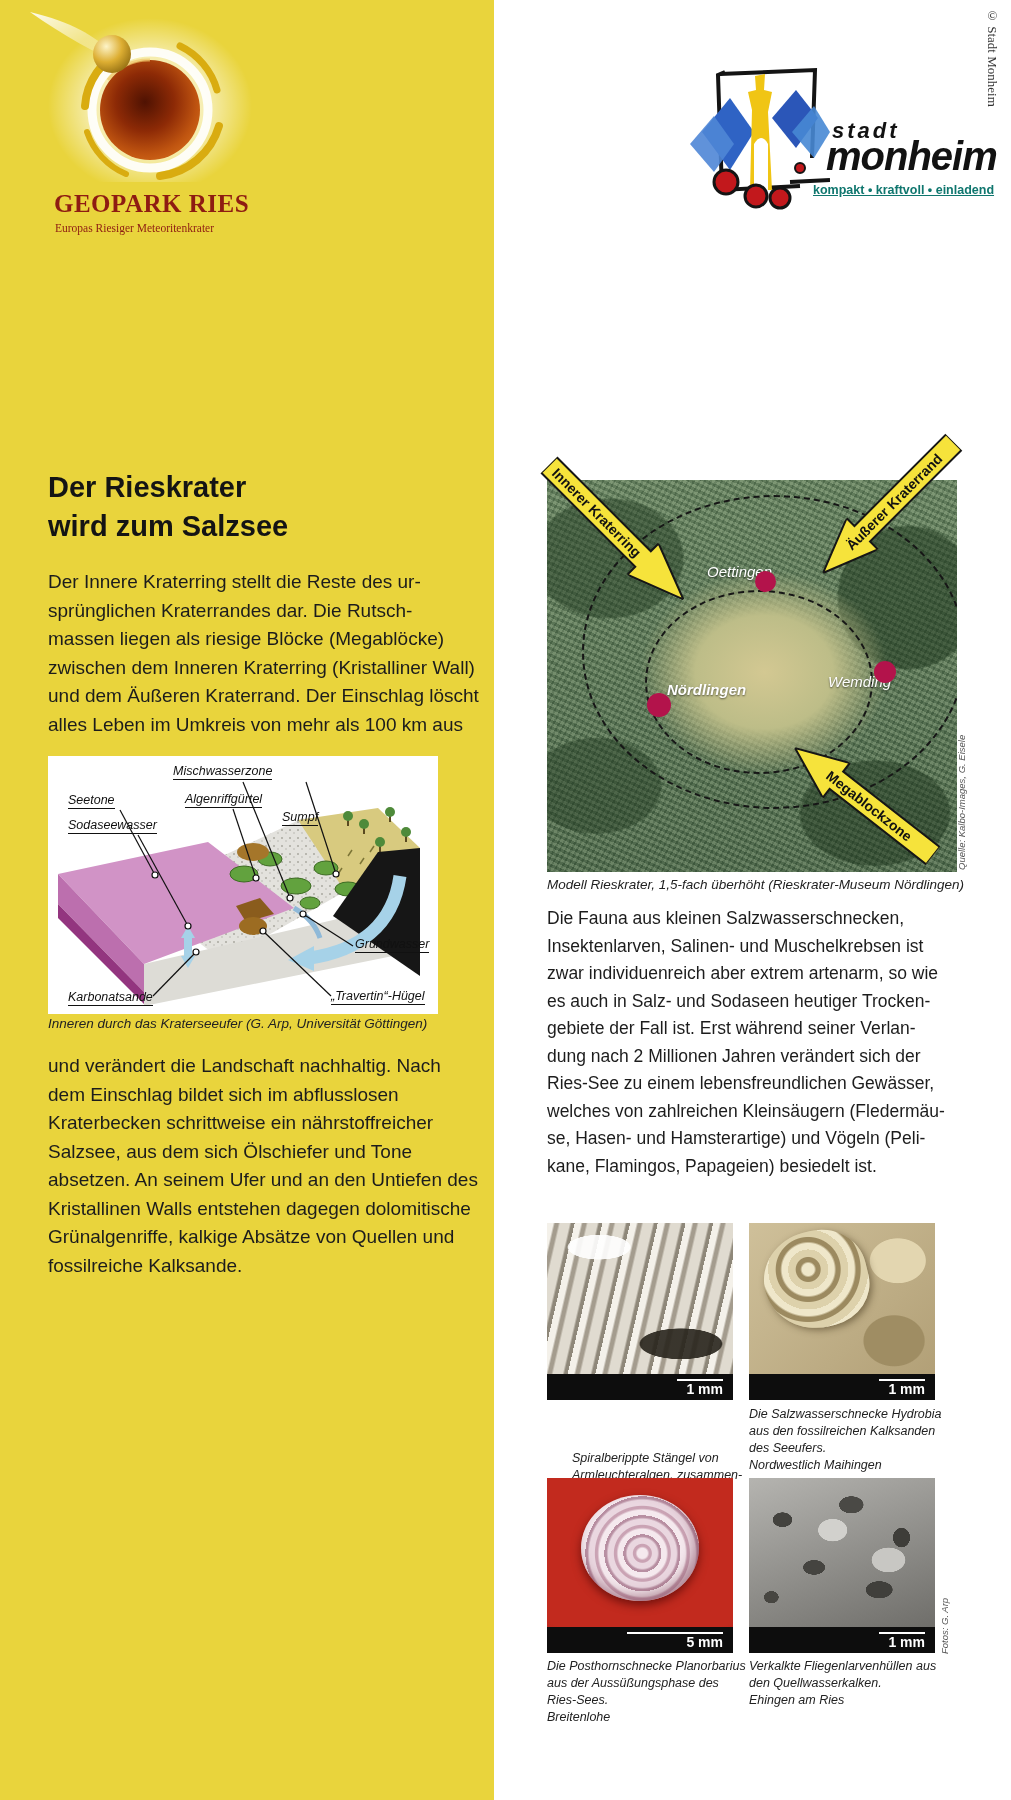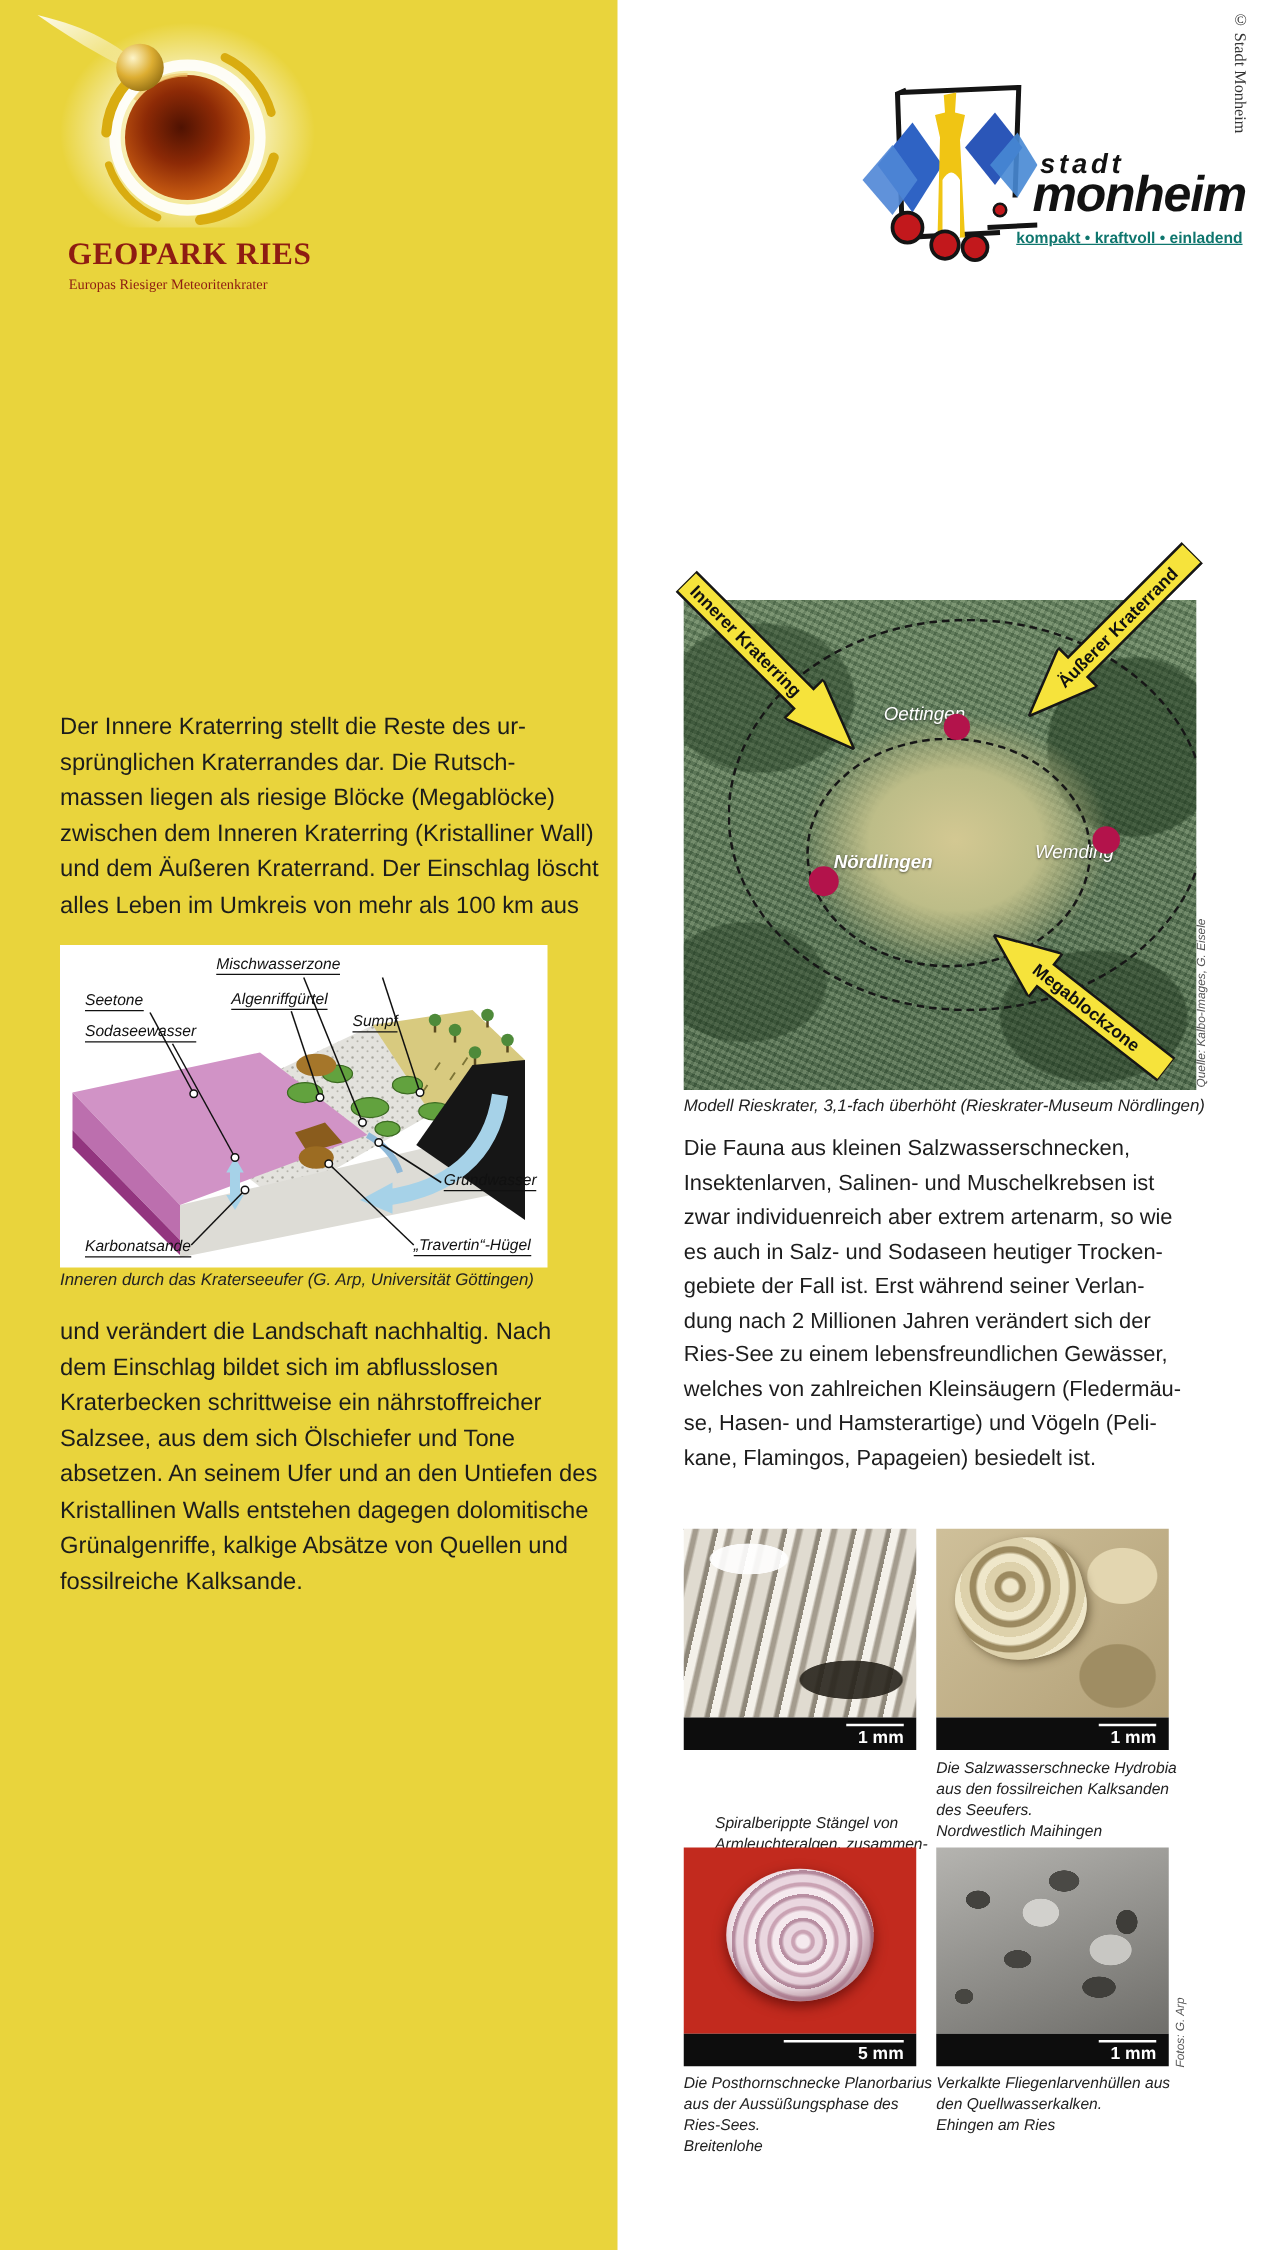--- a/index.html
+++ b/index.html
@@ -160,20 +160,22 @@
       <circle cx="170" cy="128" r="5" fill="#c2181c" stroke="#141414" stroke-width="2"></circle>
       <path d="M160,142 L200,140" stroke="#141414" stroke-width="4"></path>
     </svg>
     <span class="mh-stadt">stadt</span>
     <span class="mh-name">monheim</span>
     <span class="mh-tag">kompakt • kraftvoll • einladend</span>
   </div>
 
   <div class="copyright vert-cw">© Stadt Monheim</div>
 
+  <div class="page-title">Der Rieskrater
+wird zum Salzsee</div>
   <div class="para" style="left:48px;top:568px;">Der Innere Kraterring stellt die Reste des ur-
 sprünglichen Kraterrandes dar. Die Rutsch-
 massen liegen als riesige Blöcke (Megablöcke)
 zwischen dem Inneren Kraterring (Kristalliner Wall)
 und dem Äußeren Kraterrand. Der Einschlag löscht
 alles Leben im Umkreis von mehr als 100 km aus</div>
 
   <div class="diagram">
     <svg viewBox="0 0 390 258">
       <defs>
@@ -287,21 +289,21 @@
       <span class="arrow-label" style="left:42px;">Megablockzone</span>
     </div>
     <span class="place-label" style="left:160px;top:83px;">Oettingen</span>
     <div class="place-dot" style="left:208px;top:91px;width:21px;height:21px;"></div>
     <span class="place-label" style="left:120px;top:201px;font-weight:bold;">Nördlingen</span>
     <div class="place-dot" style="left:100px;top:213px;width:24px;height:24px;"></div>
     <span class="place-label" style="left:281px;top:193px;">Wemding</span>
     <div class="place-dot" style="left:327px;top:181px;width:22px;height:22px;"></div>
   </div>
   <div class="vert-credit" style="left:956px;top:772px;height:98px;">Quelle: Kalbo-Images, G. Eisele</div>
-  <div class="caption-italic" style="left:547px;top:877px;">Modell Rieskrater, 3,1-fach überhöht (Rieskrater-Museum Nördlingen)</div>
+  <div class="caption-italic" style="left:547px;top:877px;">Modell Rieskrater, 1,5-fach überhöht (Rieskrater-Museum Nördlingen)</div>
 
   <div class="para para-right" style="left:547px;top:905px;">Die Fauna aus kleinen Salzwasserschnecken,
 Insektenlarven, Salinen- und Muschelkrebsen ist
 zwar individuenreich aber extrem artenarm, so wie
 es auch in Salz- und Sodaseen heutiger Trocken-
 gebiete der Fall ist. Erst während seiner Verlan-
 dung nach 2 Millionen Jahren verändert sich der
 Ries-See zu einem lebensfreundlichen Gewässer,
 welches von zahlreichen Kleinsäugern (Fledermäu-
 se, Hasen- und Hamsterartige) und Vögeln (Peli-

